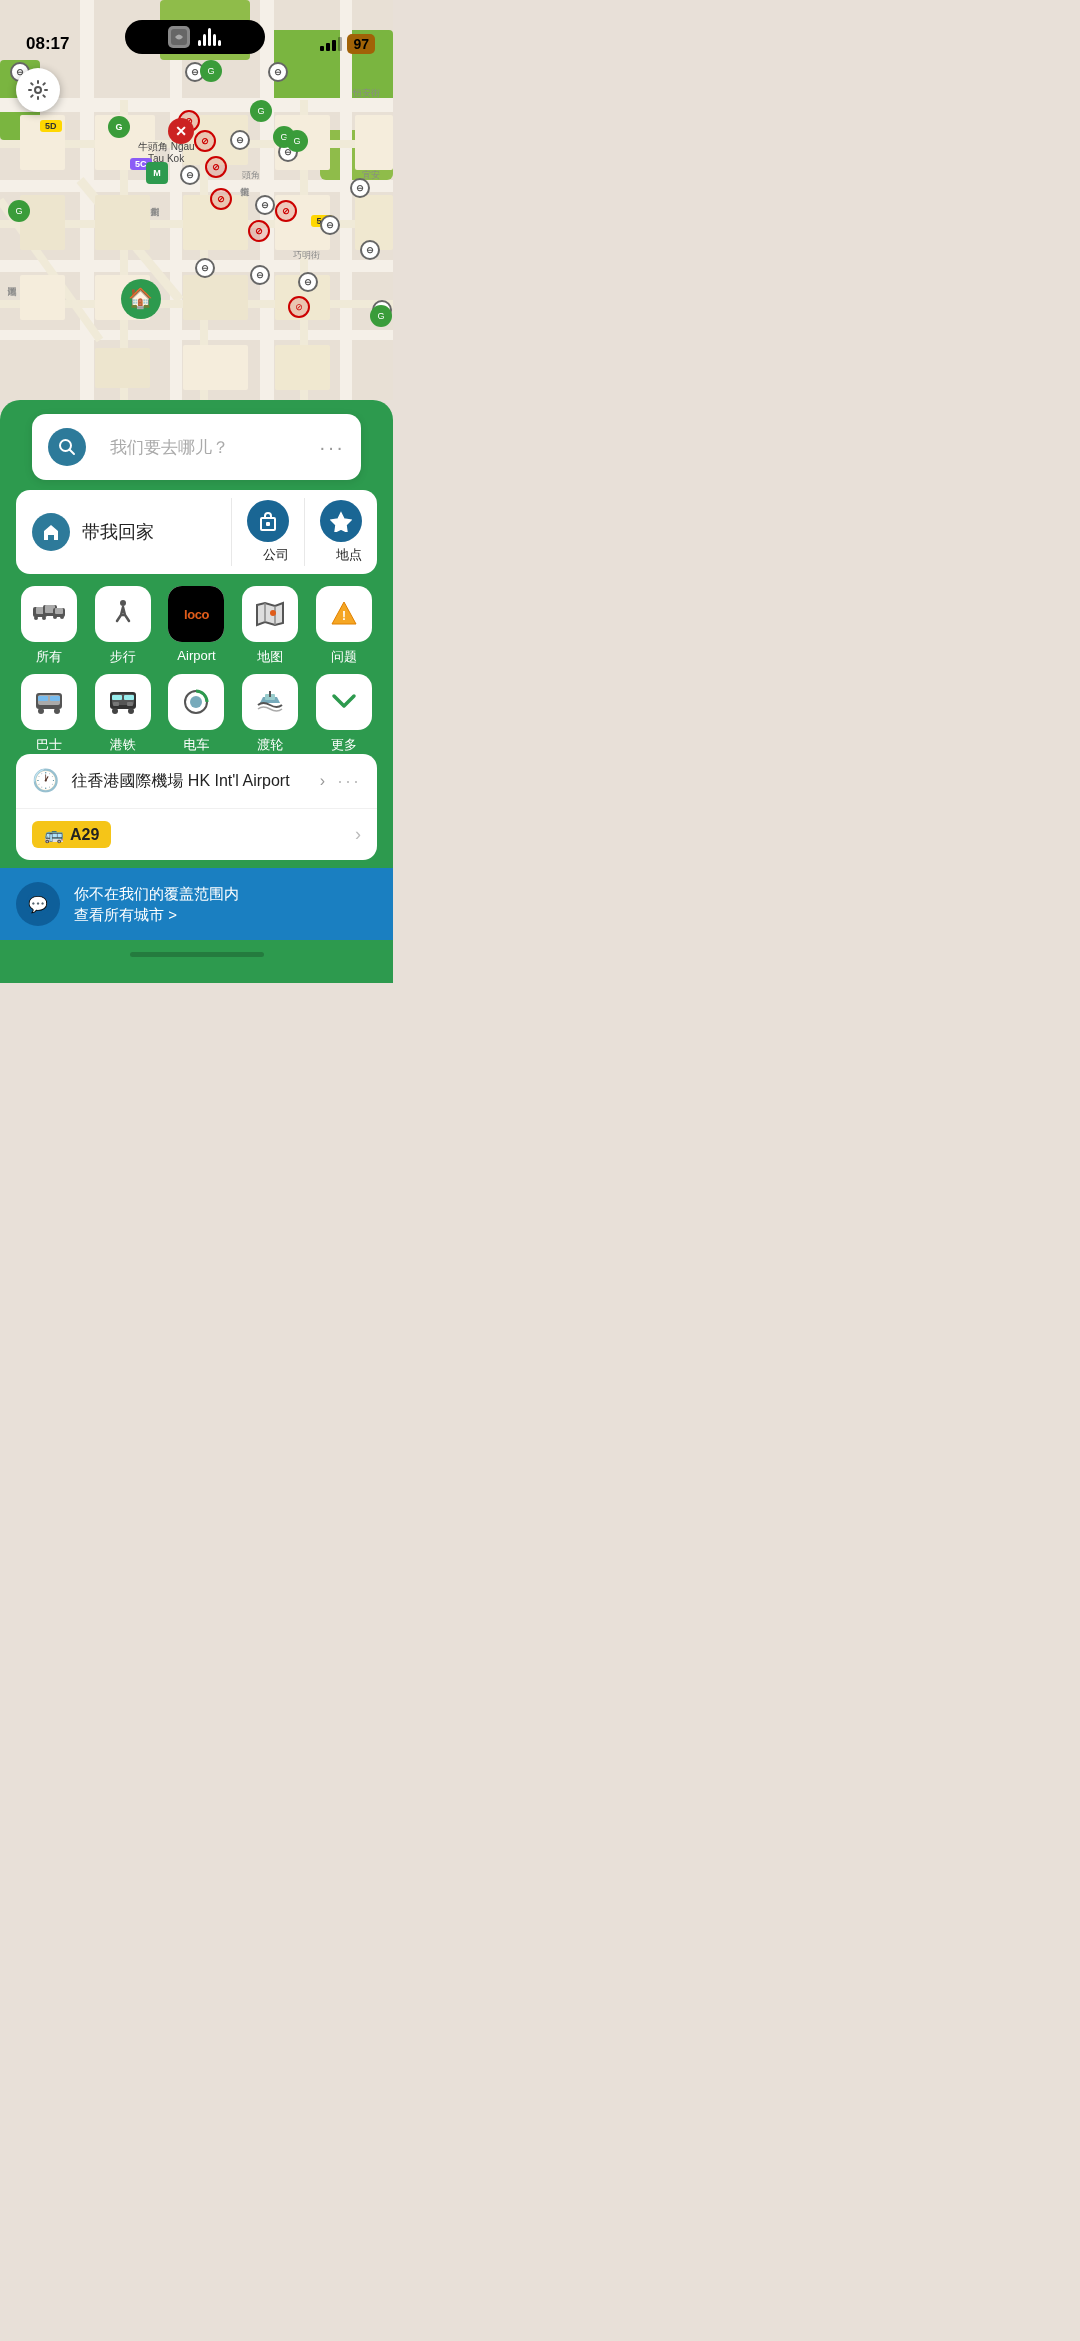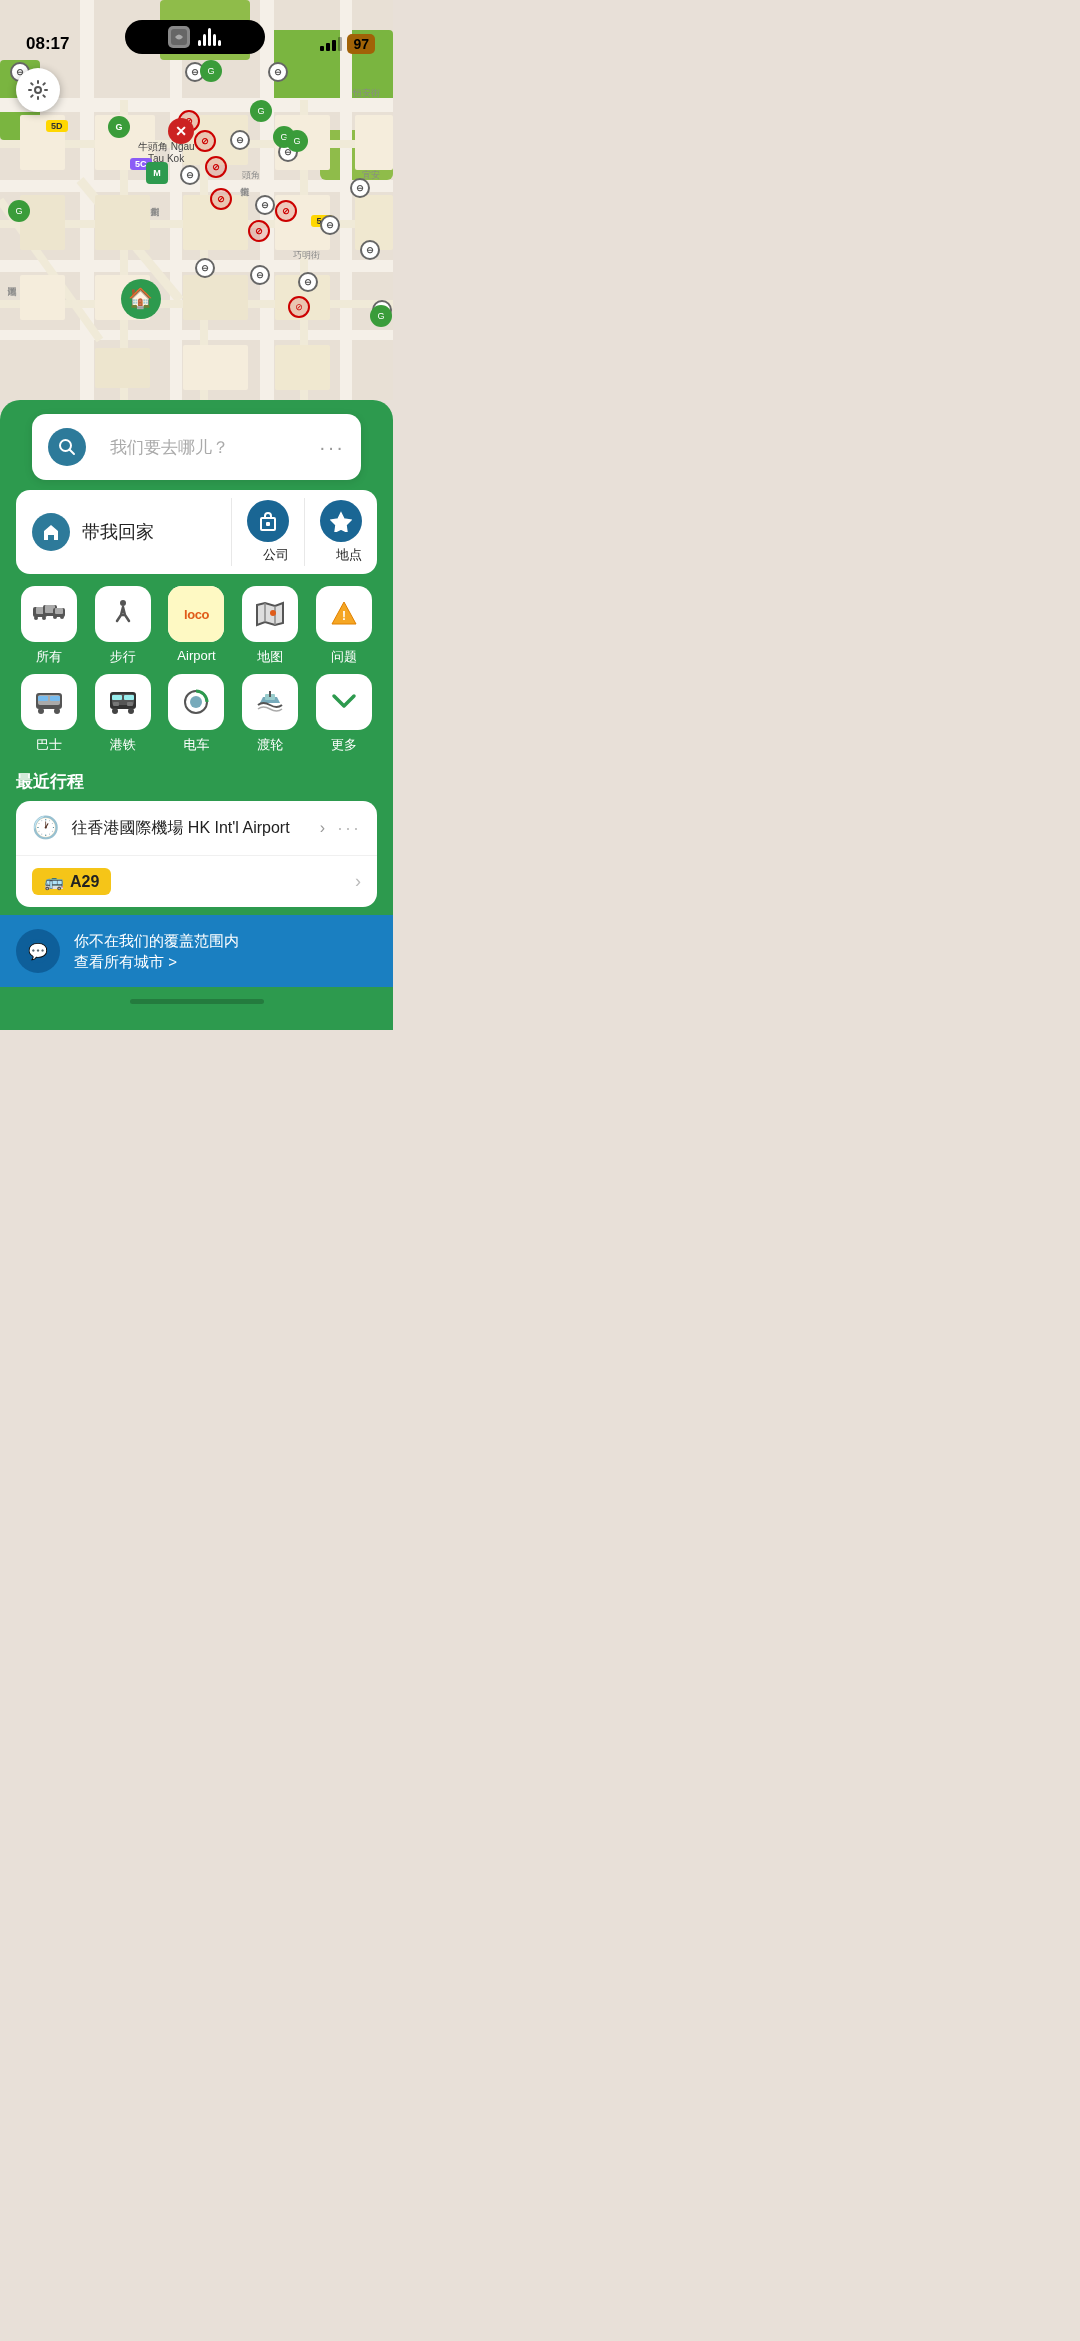--- a/index.html
+++ b/index.html
@@ -306,21 +306,21 @@
       align-items: center;
       justify-content: center;
       font-size: 22px;
     }
     .mode-label {
       font-size: 13px;
       color: #fff;
       font-weight: 500;
     }
     .loco-box {
-      background: #fef9c3;
+      background: #000000;
       width: 100%;
       height: 100%;
       border-radius: 14px;
       display: flex;
       align-items: center;
       justify-content: center;
       font-size: 13px;
       font-weight: 800;
       color: #e05c1a;
       letter-spacing: -0.5px;
@@ -510,21 +510,21 @@
     <text x="260" y="178" font-size="9" fill="#888" text-anchor="end" font-family="Arial">頭角</text>
 
     <text x="12" y="280" font-size="9" fill="#888" font-family="Arial" writing-mode="tb">鴻圖道</text>
     <text x="155" y="200" font-size="9" fill="#888" font-family="Arial" writing-mode="tb">創業街</text>
     <text x="245" y="180" font-size="9" fill="#888" font-family="Arial" writing-mode="tb">恒業街</text>
 
     <text x="138" y="150" font-size="10" fill="#444" font-family="Arial" font-weight="500">牛頭角 Ngau</text>
     <text x="148" y="162" font-size="10" fill="#444" font-family="Arial" font-weight="500">Tau Kok</text>
   </svg>
 
-  <div class="label-badge" style="top:120px; left:46px;text-align:center;">5D</div>
+  <div class="label-badge" style="top:120px; left:40px;text-align:center;">5D</div>
   <div class="label-badge red-badge" style="top:158px; left:130px;">5C</div>
   <div class="label-badge" style="top:215px; right:60px;">5A</div>
 
   <div class="bus-stop" style="top:62px; left:10px;">⊖</div>
   <div class="bus-stop" style="top:62px; left:185px;">⊖</div>
   <div class="bus-stop" style="top:62px; left:268px;">⊖</div>
   <div class="bus-stop" style="top:130px; left:230px;">⊖</div>
   <div class="bus-stop" style="top:142px; left:278px;">⊖</div>
   <div class="bus-stop" style="top:165px; left:180px;">⊖</div>
   <div class="bus-stop" style="top:178px; left:350px;">⊖</div>
@@ -767,21 +767,20 @@
     <div class="mode-item">
       <div class="mode-icon-box">
         <svg width="28" height="28" viewBox="0 0 28 28">
           <path d="M4 8 L14 18 L24 8" stroke="#2d9a4e" stroke-width="3.5" stroke-linecap="round" stroke-linejoin="round" fill="none"></path>
         </svg>
       </div>
       <span class="mode-label">更多</span>
     </div>
   </div>
 
-  <div class="section-title">最近行程</div>
 
   <div class="trip-card">
     <div class="trip-row">
       <span class="trip-clock">🕐</span>
       <span class="trip-dest">往香港國際機場 HK Int'l Airport</span>
       <span class="trip-arrow">›</span>
       <span class="trip-more">···</span>
     </div>
     <div class="bus-badge-row">
       <div class="bus-badge">

